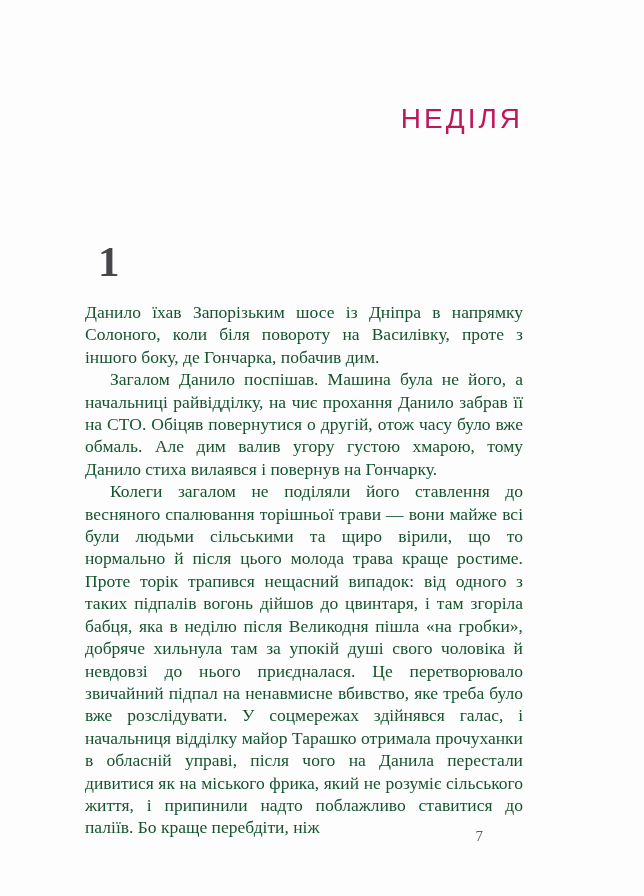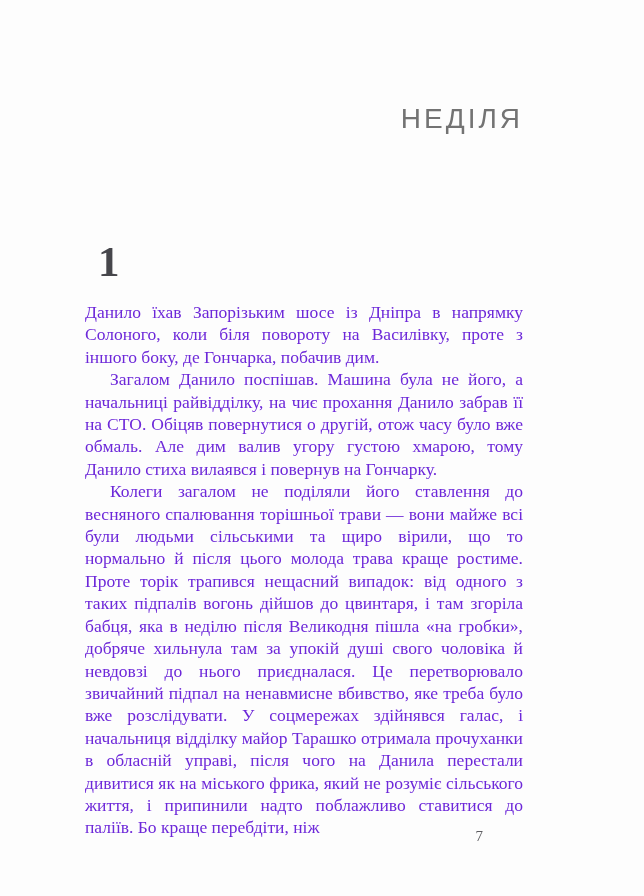--- a/index.html
+++ b/index.html
@@ -18,41 +18,41 @@
   .chapter-title {
     position: absolute;
     top: 103px;
     left: 85px;
     width: 438px;
     text-align: right;
     font-family: "Liberation Sans", sans-serif;
     font-size: 28px;
     font-weight: 400;
     letter-spacing: 3px;
-    color: #737373;
+    color: #be185d;
   }
   .chapter-number {
     position: absolute;
     top: 240px;
     left: 98px;
     font-family: "Liberation Serif", serif;
     font-size: 43px;
     line-height: 1;
     font-weight: 700;
     color: #46464b;
   }
   .body-text {
     position: absolute;
     top: 301px;
     left: 85px;
     width: 438px;
     font-family: "Liberation Serif", serif;
     font-size: 17.5px;
     line-height: 22.4px;
-    color: #6d28d9;
+    color: #14532d;
     text-align: justify;
     hyphens: auto;
     -webkit-hyphens: auto;
   }
   .body-text p {
     margin: 0;
   }
   .body-text p.indent {
     text-indent: 25px;
   }

